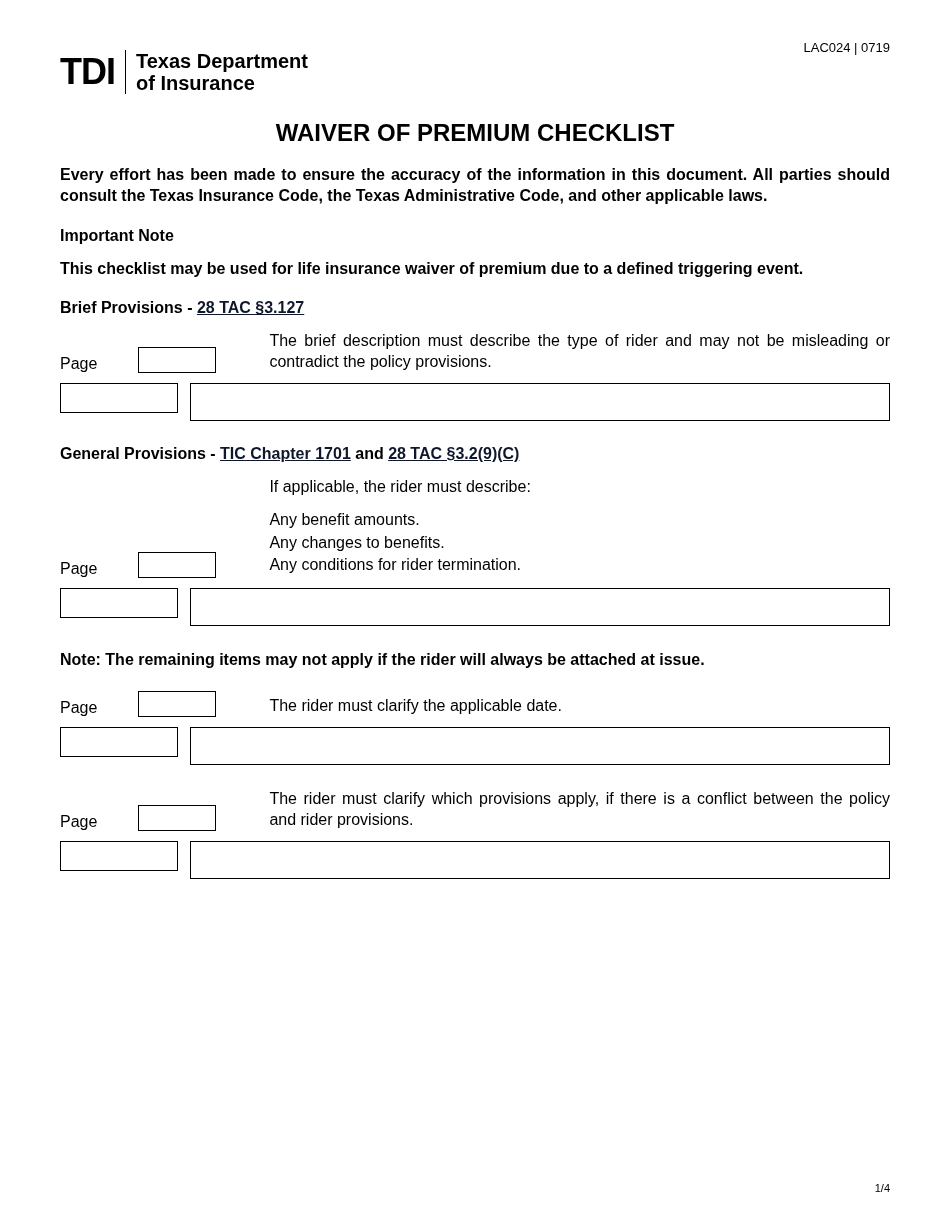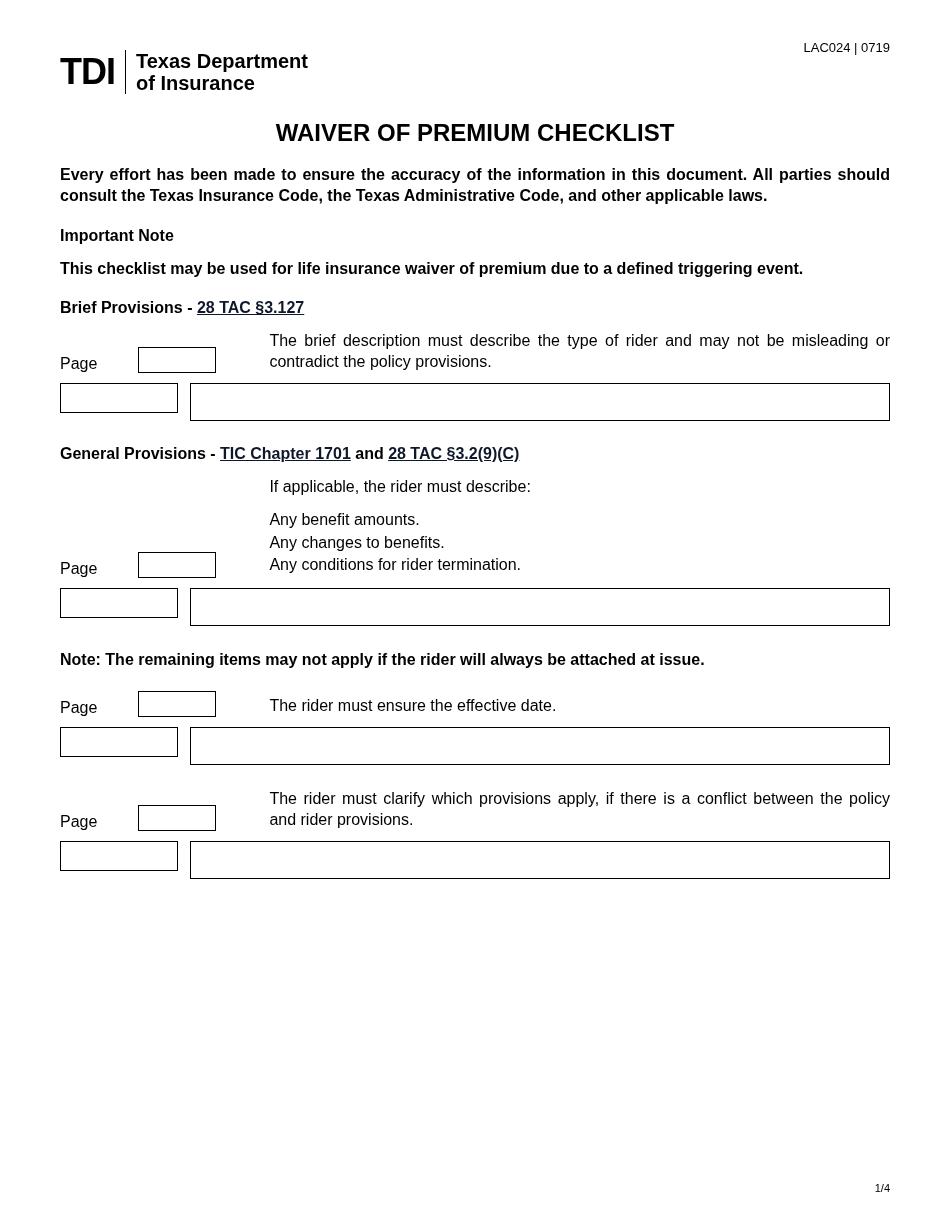--- a/index.html
+++ b/index.html
@@ -192,21 +192,21 @@
     <input class="comment-large-box" style="">
   </div>
 </div>
 
 <p class="note-text">Note:  The remaining items may not apply if the rider will always be attached at issue.</p>
 
 <div class="section-block">
   <div class="item-row">
     <span class="page-label">Page</span>
     <input class="page-box" style="">
-    <div class="item-text">The rider must ensure the effective date.</div>
+    <div class="item-text">The rider must clarify the applicable date.</div>
   </div>
 
   <div class="comment-row">
     <input class="comment-small-box" style="">
     <input class="comment-large-box" style="">
   </div>
 </div>
 
 <div class="section-block">
   <div class="item-row">

